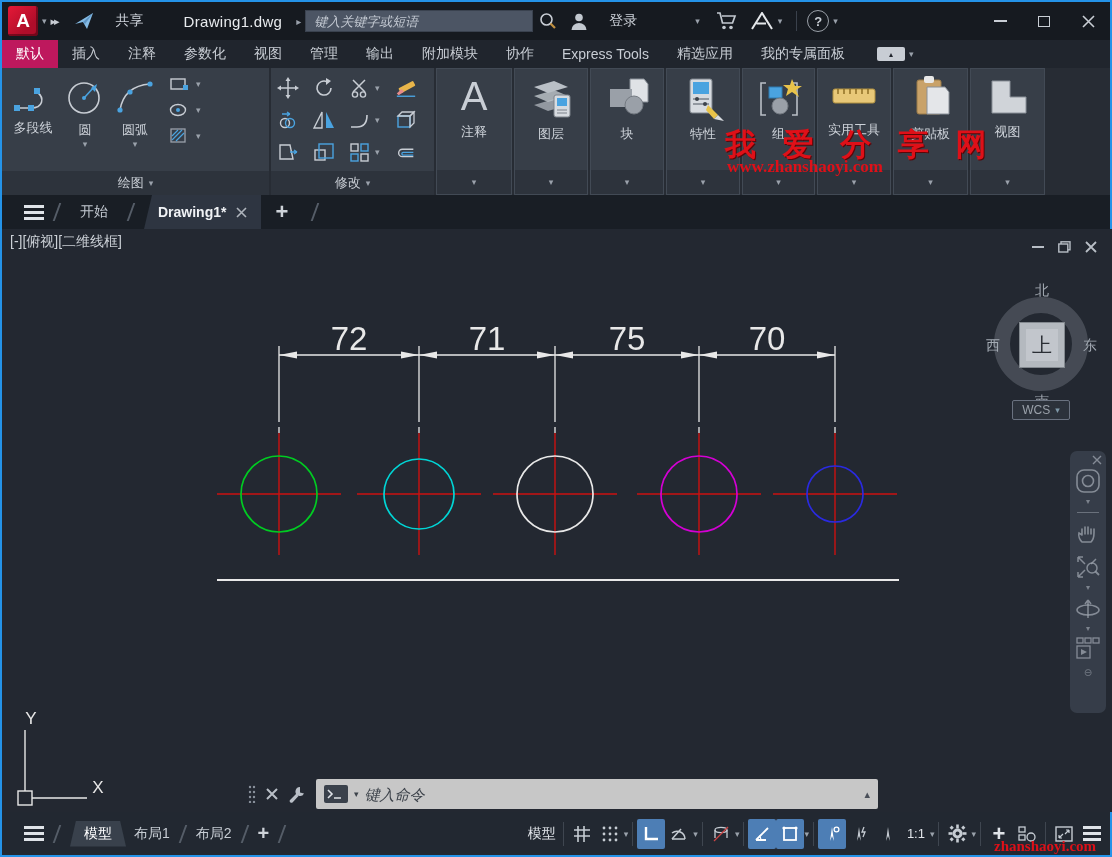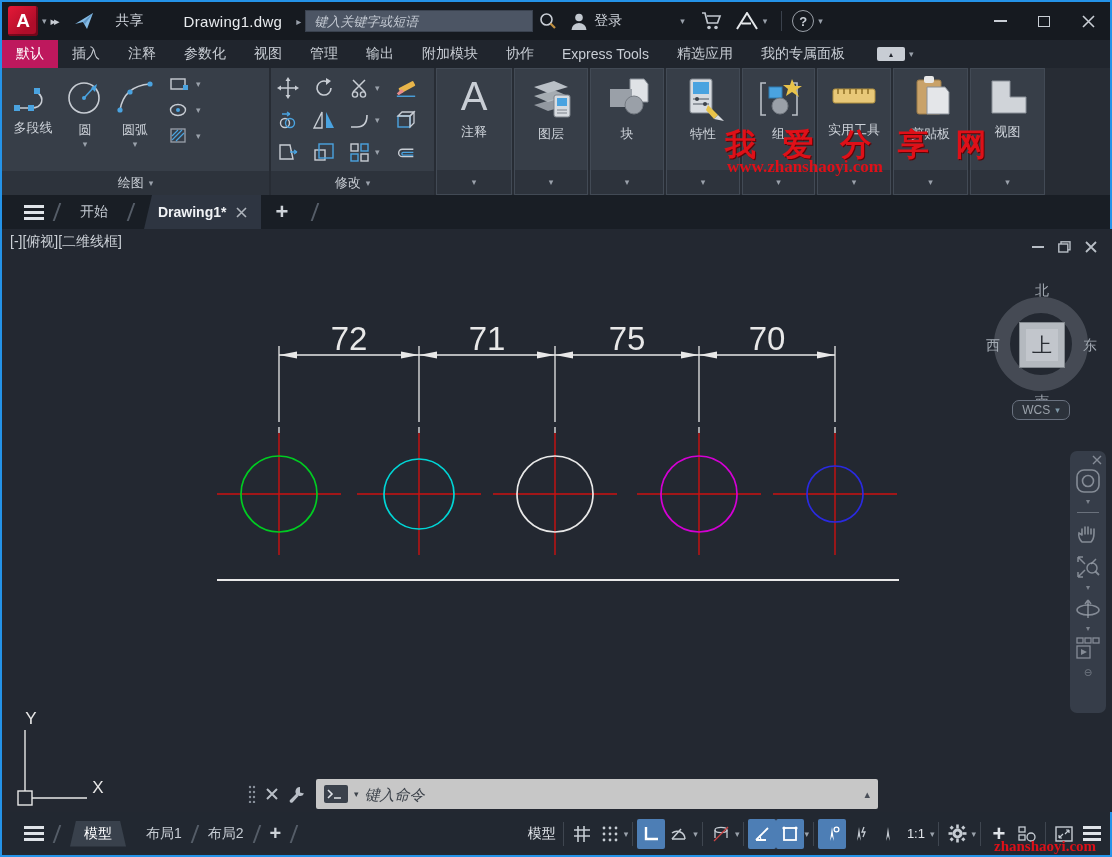--- a/index.html
+++ b/index.html
@@ -65,21 +65,21 @@
   #vp-label { position:absolute; left:6px; top:4px; color:#ccd1d7; font-size:14px; }
   .docctl { color:#b8bec6; }
 
   
   #viewcube { position:absolute; left:962px; top:40px; width:150px; height:150px; }
   #viewcube .dir { position:absolute; color:#a4abb4; font-size:14px; }
   #cube-top { position:absolute; left:53px; top:53px; width:46px; height:46px; background:#c2c6cc;
               border:1px solid #83898f; display:flex; align-items:center; justify-content:center;
               color:#2b2f35; font-size:20px; box-shadow:inset 0 0 0 6px #b4b9bf; }
   #wcs-btn { position:absolute; left:1008px; top:171px; width:58px; height:20px; background:#2c323b;
-             border:1px solid #6a7280; border-radius:7px; color:#9ba2ab; font-size:12px;
+             border:1px solid #6a7280; border-radius:2px; color:#9ba2ab; font-size:12px;
              display:flex; align-items:center; justify-content:center; gap:5px; }
 
   
   #navbar { position:absolute; left:1066px; top:222px; width:36px; height:262px;
             background:rgba(88,98,112,.38); border-radius:7px; display:flex; flex-direction:column;
             align-items:center; color:rgba(185,192,202,.75); }
   .nav-i { height:32px; display:flex; align-items:center; justify-content:center; opacity:.8; }
 
   
   #cmddock { position:absolute; left:236px; top:776px; width:640px; height:32px; display:flex;
@@ -130,21 +130,21 @@
           <circle cx="7.5" cy="7.5" r="5.5" fill="none" stroke="#c8cdd4" stroke-width="1.6"></circle>
           <line x1="11.5" y1="11.5" x2="16" y2="16" stroke="#c09040" stroke-width="2.2"></line>
         </svg>
     </span>
     <span class="tb-icon" style="margin-left:12px;">
       <svg width="20" height="20" viewBox="0 0 20 20">
           <circle cx="10" cy="6.5" r="3.8" fill="#c2c8cf"></circle>
           <path d="M2.5,19 a7.5,7 0 0 1 15,0 Z" fill="#c2c8cf"></path>
         </svg>
     </span>
-    <span style="margin-left:5px;">登录</span>
+    <span style="margin-left:20px;">登录</span>
     <span class="caret" style="margin-left:58px;">▾</span>
     <span class="tb-icon" style="margin-left:12px;">
       <svg width="22" height="20" viewBox="0 0 22 20">
           <path d="M1,2 h3 l2.5,10 h10 l2.5,-7 h-13" fill="none" stroke="#c2c8cf" stroke-width="1.7"></path>
           <circle cx="8" cy="16.5" r="1.8" fill="#c2c8cf"></circle>
           <circle cx="15" cy="16.5" r="1.8" fill="#c2c8cf"></circle>
         </svg>
     </span>
     <span class="tb-icon" style="margin-left:12px;">
       <svg width="24" height="18" viewBox="0 0 24 18">
@@ -678,21 +678,21 @@
   </div>
 
   <div id="statusbar">
     <span class="burger" style="margin-left:22px;">
         <i></i>
         <i></i>
         <i></i>
       </span>
     <span class="slash"></span>
     <span id="model-tab">模型</span>
-    <span style="margin-left:20px;">布局1</span>
+    <span style="margin-left:8px;">布局1</span>
     <span class="slash"></span>
     <span>布局2</span>
     <span class="slash"></span>
     <span style="font-size:20px;font-weight:bold;color:#ced3d9;">+</span>
     <span class="slash"></span>
 
     <div class="sb-right" style="margin-right:4px;">
       <span class="sbtn" style="color:#dfe3e8;">模型</span>
       <span class="sep"></span>
       <span class="sbtn">

